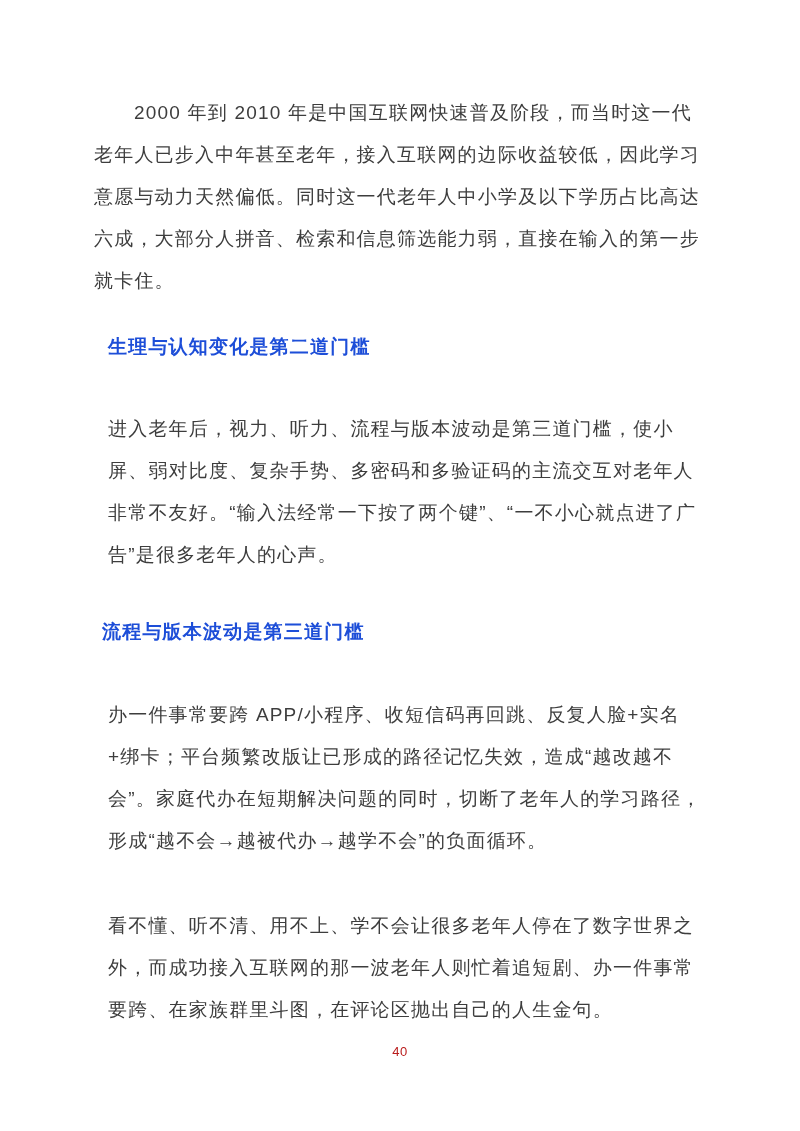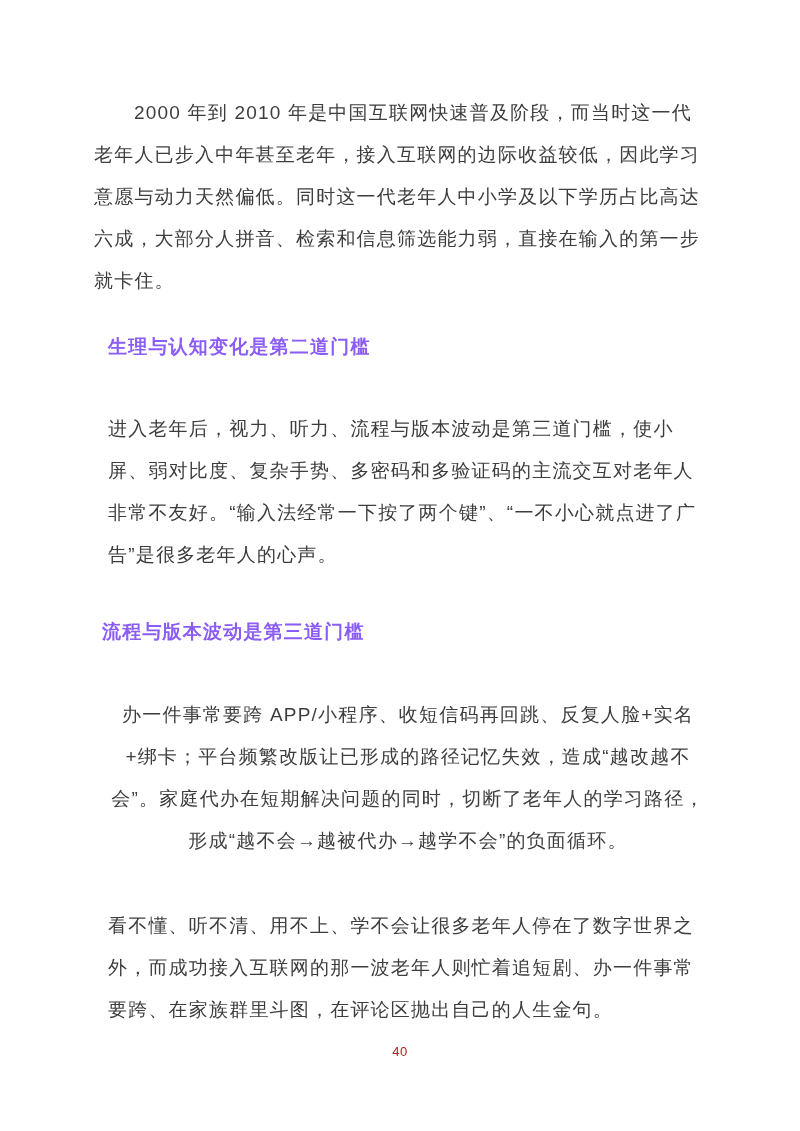--- a/index.html
+++ b/index.html
@@ -33,28 +33,28 @@
   .para.intro {
     text-indent: 40px;
   }
   .indented {
     margin-left: 14px;
   }
   .doc-heading {
     font-size: 19px;
     line-height: 42px;
     font-weight: bold;
-    color: #8b5cf6;
+    color: #1d4ed8;
     margin: 0 0 0 14px;
     letter-spacing: 1.2px;
   }
   .heading-1 { margin-top: 24px; }
   .para-2    { margin-top: 40px; }
   .heading-2 { margin-top: 35px; margin-left: 8px; }
-  .para-3    { margin-top: 41px; text-align: center; }
+  .para-3    { margin-top: 41px; }
   .para-4    { margin-top: 43px; }
   .page-number {
     position: absolute;
     top: 1042px;
     left: 0;
     width: 100%;
     text-align: center;
     font-size: 13px;
     line-height: 20px;
     color: #b91c1c;

